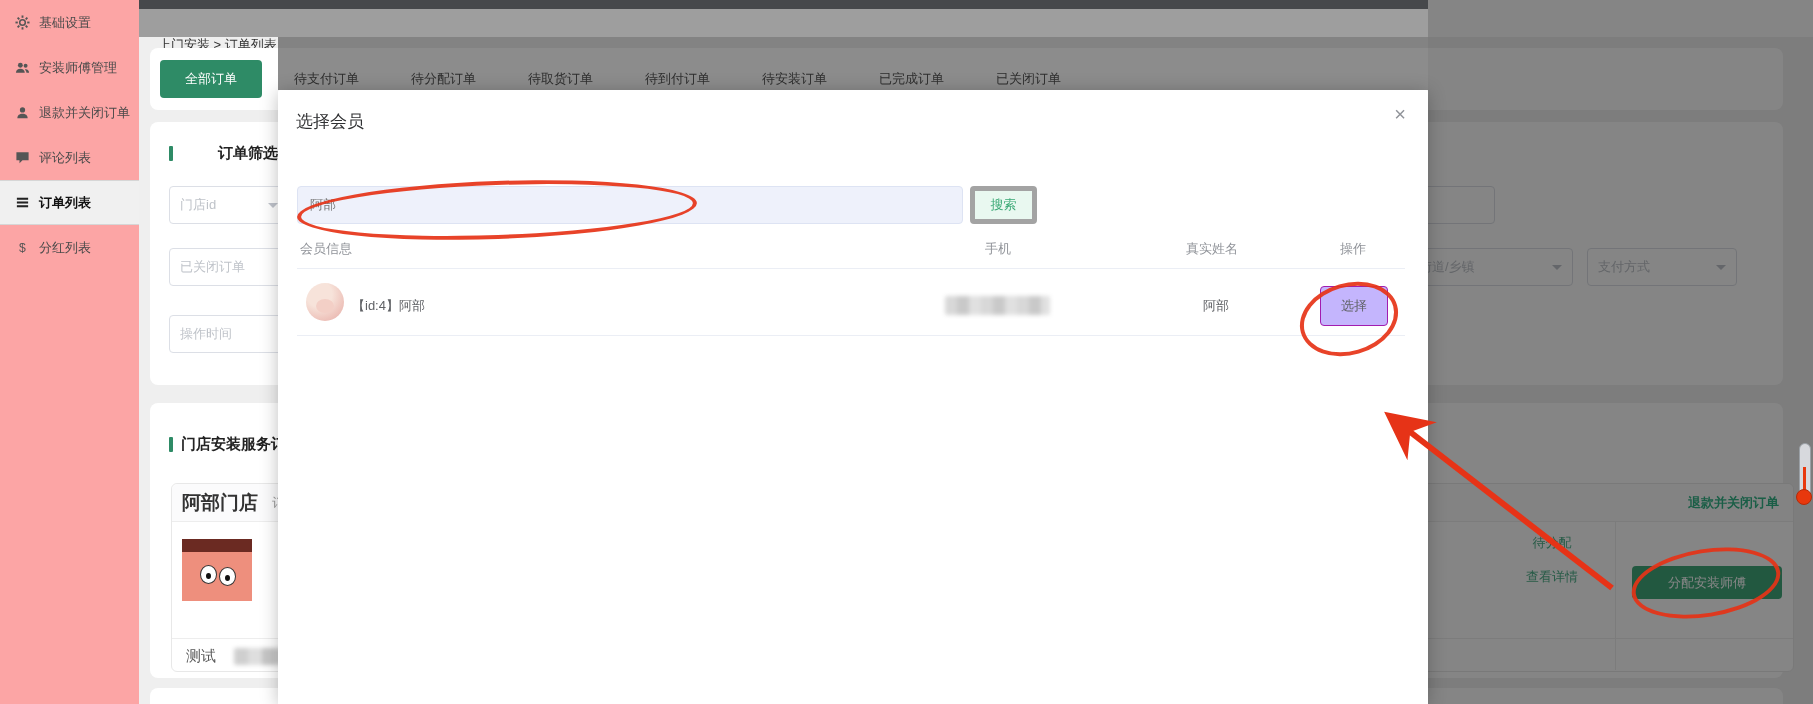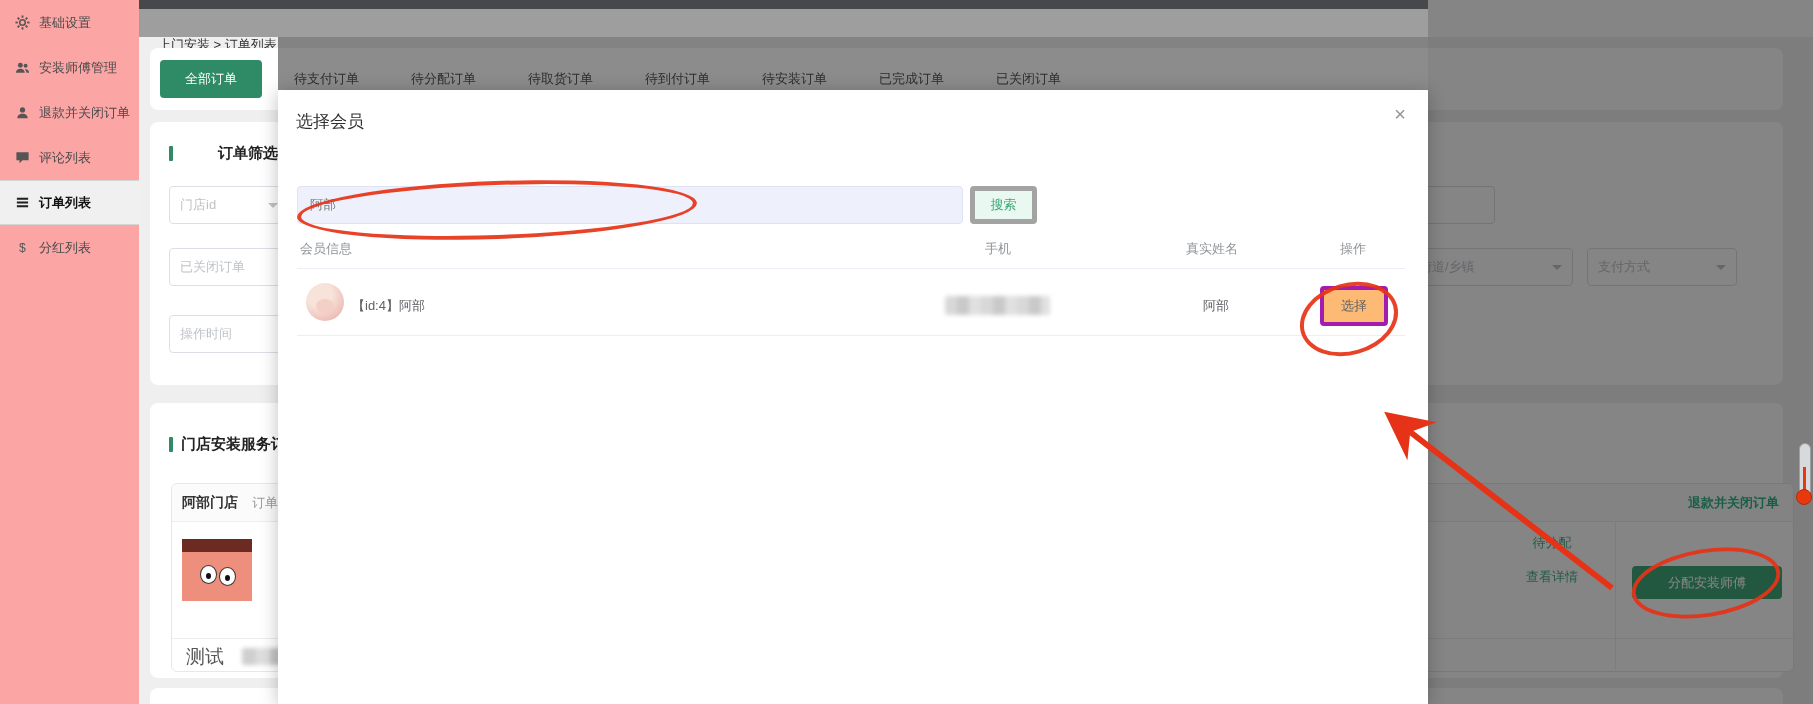--- a/index.html
+++ b/index.html
@@ -25,36 +25,36 @@
   .tab.active{background:#2e8b66;color:#fff;border-radius:4px;height:38px;line-height:38px;padding:0 25px;margin-right:6px;}
   .filter-card{left:11px;top:122px;width:1633px;height:263px;}
   .sec-title{position:absolute;font-size:15px;font-weight:bold;color:#222;display:flex;align-items:center;gap:8px;}
   .sec-title .bar{width:4px;height:15px;background:#2e8b66;display:inline-block;border-radius:1px;}
   .field{position:absolute;height:38px;box-sizing:border-box;border:1px solid #dcdfe6;border-radius:4px;
     background:#fff;color:#bfc3c9;font-size:13px;display:flex;align-items:center;padding:0 10px;justify-content:space-between;}
   .caret{width:0;height:0;border-left:5px solid transparent;border-right:5px solid transparent;border-top:5px solid #c0c4cc;margin-left:8px;}
   .orders-card{left:11px;top:403px;width:1633px;height:275px;}
   .order-box{position:absolute;left:21px;top:80px;width:1623px;height:189px;border:1px solid #e8e8e8;border-radius:6px;box-sizing:border-box;background:#fff;}
   .order-head{position:absolute;left:0;top:0;right:0;height:37px;border-bottom:1px solid #ededed;background:#fbfbfc;border-radius:6px 6px 0 0;display:flex;align-items:center;}
-  .store-name{font-size:14px;font-weight:bold;color:#333;margin-left:10px;}
+  .store-name{font-size:19px;font-weight:bold;color:#333;margin-left:10px;}
   .order-id{font-size:13px;color:#9a9a9a;margin-left:14px;}
   .refund-link{position:absolute;right:14px;top:10px;font-size:13px;color:#35b588;font-weight:bold;cursor:pointer;}
   .thumb{position:absolute;left:10px;top:55px;width:70px;height:62px;background:#ee8f7d;overflow:hidden;}
   .thumb .band{position:absolute;left:0;top:0;right:0;height:13px;background:#6b2a22;}
   .thumb .eye{position:absolute;width:15px;height:17px;background:#fff;border-radius:50%;border:1px solid #333;}
   .thumb .pupil{position:absolute;width:5px;height:6px;background:#111;border-radius:50%;left:5px;top:7px;}
   .qty{position:absolute;left:111px;top:82px;font-size:13px;color:#2e8b66;}
   .status-col{position:absolute;left:1290px;top:50px;width:180px;text-align:center;font-size:13px;}
   .status{color:#4fb08a;display:block;margin-bottom:16px;}
   .detail-link{color:#4fb08a;cursor:pointer;display:block;}
   .vdiv{position:absolute;left:1443px;top:38px;bottom:1px;width:1px;background:#ededed;}
   .assign-btn{position:absolute;left:1460px;top:82px;width:150px;height:33px;background:#42a97c;color:#fff;
     font-size:13px;border:none;border-radius:4px;cursor:pointer;}
   .note-row{position:absolute;left:0;right:0;top:154px;border-top:1px solid #ededed;height:35px;display:flex;align-items:center;}
-  .note-label{font-size:19px;color:#555;margin-left:14px;}
+  .note-label{font-size:15px;color:#555;margin-left:14px;}
   .blur-bar{margin-left:18px;width:195px;height:17px;border-radius:2px;filter:blur(2px);
     background:repeating-linear-gradient(90deg,#cfcfcf 0 14px,#dedede 14px 28px,#c6c6c6 28px 42px);}
   .next-card{left:11px;top:688px;width:1633px;height:30px;}
   
   .dim{position:absolute;z-index:10;}
   .dim-topband{left:139px;top:0;width:1289px;height:9px;background:#46484b;}
   .dim-breadcrumb{left:139px;top:9px;width:1289px;height:28px;background:rgba(0,0,0,0.38);}
   .dim-tabs{left:278px;top:37px;width:1150px;height:53px;background:rgba(0,0,0,0.45);}
   .dim-right{left:1428px;top:0;width:385px;height:704px;background:rgba(0,0,0,0.48);}
   
@@ -68,22 +68,22 @@
   .m-search-btn{position:absolute;left:692px;top:96px;width:67px;height:38px;background:#e9f8f0;
     border:5px solid #a3a3a3;border-radius:4px;color:#3aa875;font-size:13px;cursor:pointer;}
   .m-th{position:absolute;top:150px;font-size:13px;color:#909399;}
   .m-divider{position:absolute;left:19px;width:1108px;height:1px;background:#ebeef5;}
   .m-cell{position:absolute;font-size:13px;color:#606266;}
   .avatar{position:absolute;left:28px;top:193px;width:38px;height:38px;border-radius:50%;
     background:radial-gradient(circle at 35% 30%,#f7e3da 0 35%,#eec4bc 70%,#e3aba6 100%);overflow:hidden;}
   .avatar:after{content:"";position:absolute;left:10px;top:16px;width:18px;height:14px;border-radius:50%;background:#f3cfc6;}
   .phone-blur{position:absolute;left:667px;top:206px;width:105px;height:19px;border-radius:2px;filter:blur(2px);
     background:repeating-linear-gradient(90deg,#d8d8d8 0 12px,#c9c9c9 12px 24px,#e0e0e0 24px 36px);}
-  .m-select-btn{position:absolute;left:1042px;top:196px;width:68px;height:40px;background:#fdba74;
-    border:4px solid #a21caf;border-radius:4px;font-size:13px;color:#606266;cursor:pointer;}
+  .m-select-btn{position:absolute;left:1042px;top:196px;width:68px;height:40px;background:#c4b5fd;
+    border:1px solid #a21caf;border-radius:4px;font-size:13px;color:#606266;cursor:pointer;}
   
   .anno{position:absolute;z-index:30;pointer-events:none;}
   .red-ellipse{border:4px solid rgba(230,51,23,0.92);border-radius:50%;}
   .e-search{left:297px;top:181px;width:392px;height:50px;transform:rotate(-2deg);}
   .e-select{left:1299px;top:283px;width:92px;height:64px;transform:rotate(-16deg);}
   .e-assign{left:1631px;top:549px;width:142px;height:60px;transform:rotate(-9deg);}
   .arrow-svg{left:1370px;top:395px;width:260px;height:215px;}
   .thermo{left:1796px;top:443px;width:17px;height:64px;}
   .thermo .stem{position:absolute;left:3px;top:0;width:10px;height:52px;background:#d7d9dd;
     border:1px solid #9aa0a6;border-radius:6px;}

